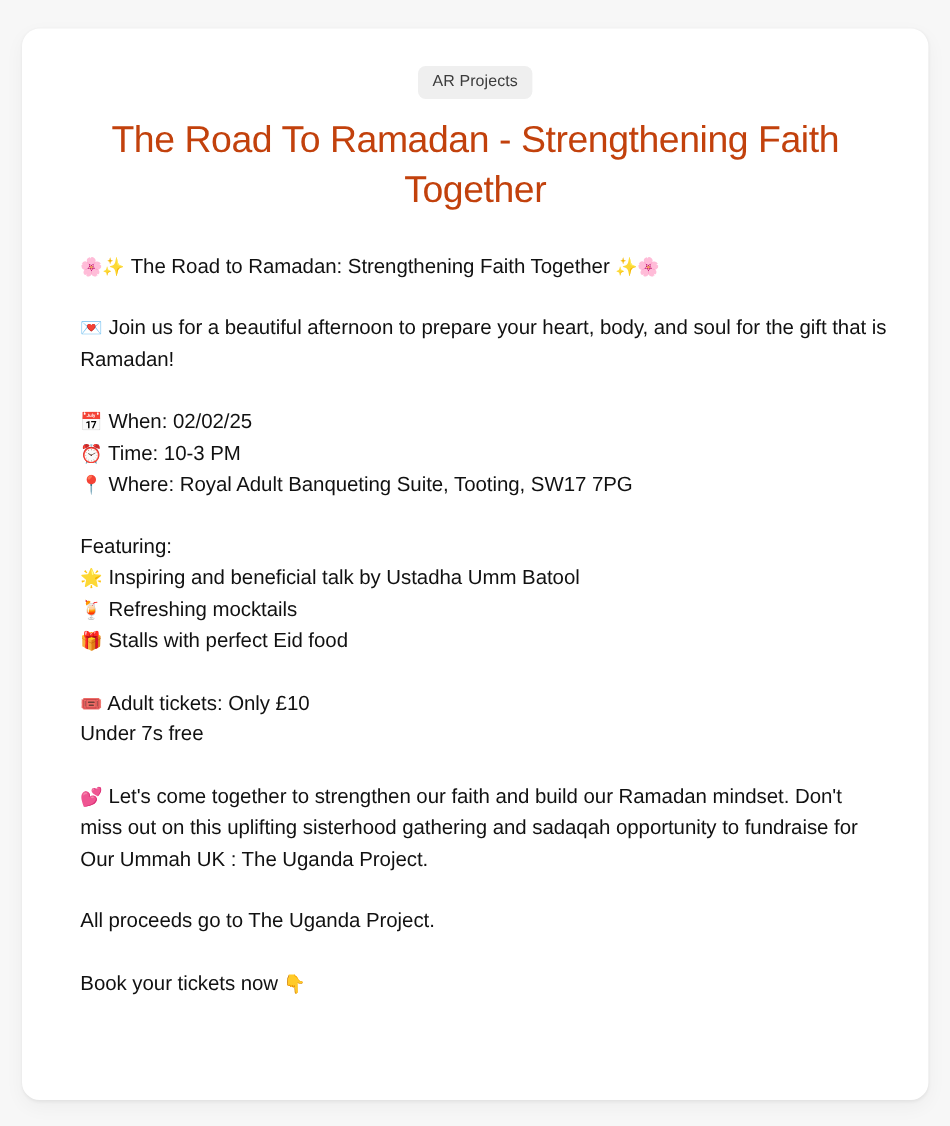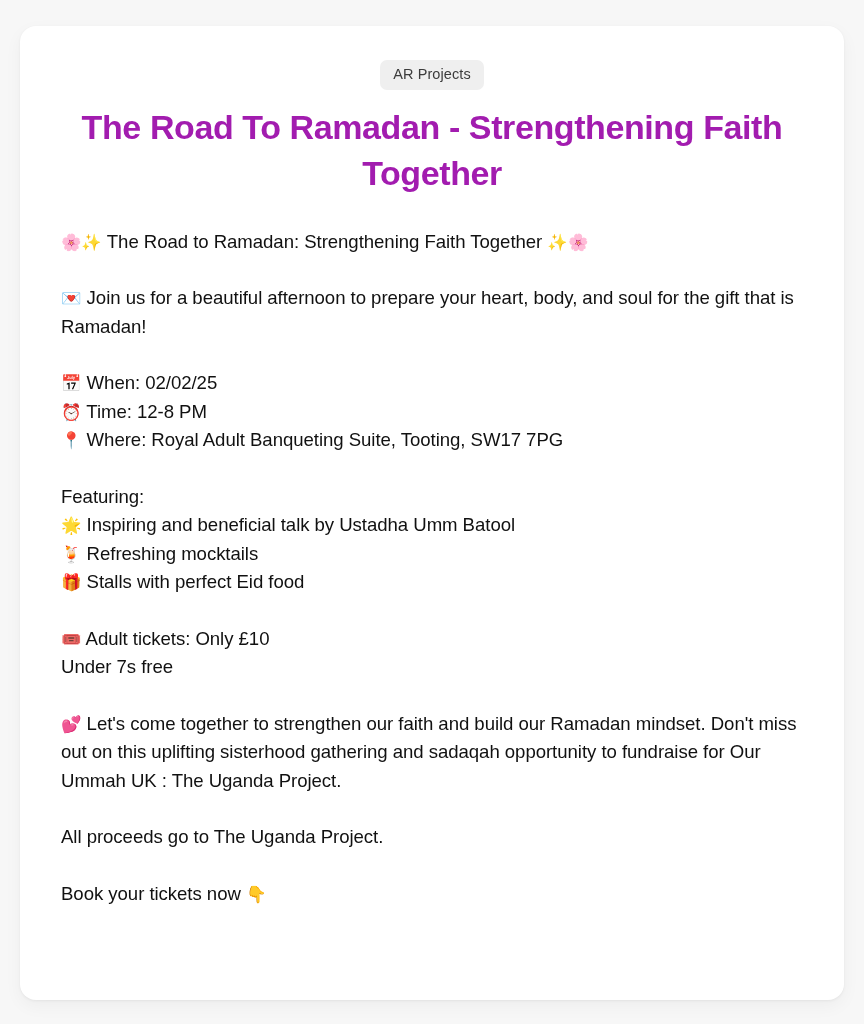--- a/index.html
+++ b/index.html
@@ -52,36 +52,36 @@
     padding: 7px 13px 8px 13px;
     border-radius: 7px;
     white-space: nowrap;
   }
 
   .doc-title {
     margin: 14px 0 0 0;
     text-align: center;
     font-size: 34px;
     line-height: 46px;
-    font-weight: bold;
-    color: #a21caf;
+    font-weight: normal;
+    color: #c2410c;
     letter-spacing: -0.4px;
     padding: 0 2px;
   }
 
   .body-copy {
     margin-top: 32px;
     color: #111111;
     font-size: 18.6px;
     line-height: 28.5px;
     letter-spacing: -0.05px;
   }
 
   .para {
-    margin: 0 0 28px 4px;
+    margin: 0 0 28px 16px;
   }
   .para:last-child {
     margin-bottom: 0;
   }
 
   .line {
     display: block;
   }
 
   .emoji {
@@ -121,21 +121,21 @@
       <p class="para">
         <span class="emoji em-blossom">🌸</span><span class="emoji em-sparkle">✨</span><span> The Road to Ramadan: Strengthening Faith Together </span><span class="emoji em-sparkle">✨</span><span class="emoji em-blossom">🌸</span>
       </p>
 
       <p class="para">
         <span class="emoji em-letter">💌</span><span> Join us for a beautiful afternoon to prepare your heart, body, and soul for the gift that is Ramadan!</span>
       </p>
 
       <p class="para">
         <span class="line"><span class="emoji em-cal">📅</span><span> When: 02/02/25</span></span>
-        <span class="line"><span class="emoji em-clock">⏰</span><span> Time: 12-8 PM</span></span>
+        <span class="line"><span class="emoji em-clock">⏰</span><span> Time: 10-3 PM</span></span>
         <span class="line"><span class="emoji em-pin">📍</span><span> Where: Royal Adult Banqueting Suite, Tooting, SW17 7PG</span></span>
       </p>
 
       <p class="para">
         <span class="line">Featuring:</span>
         <span class="line"><span class="emoji em-star">🌟</span><span> Inspiring and beneficial talk by Ustadha Umm Batool</span></span>
         <span class="line"><span class="emoji em-drink">🍹</span><span> Refreshing mocktails</span></span>
         <span class="line"><span class="emoji em-gift">🎁</span><span> Stalls with perfect Eid food</span></span>
       </p>
 

